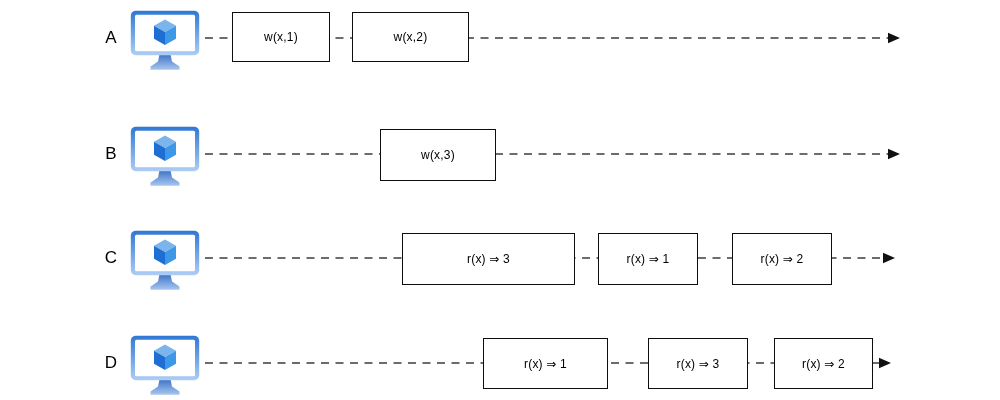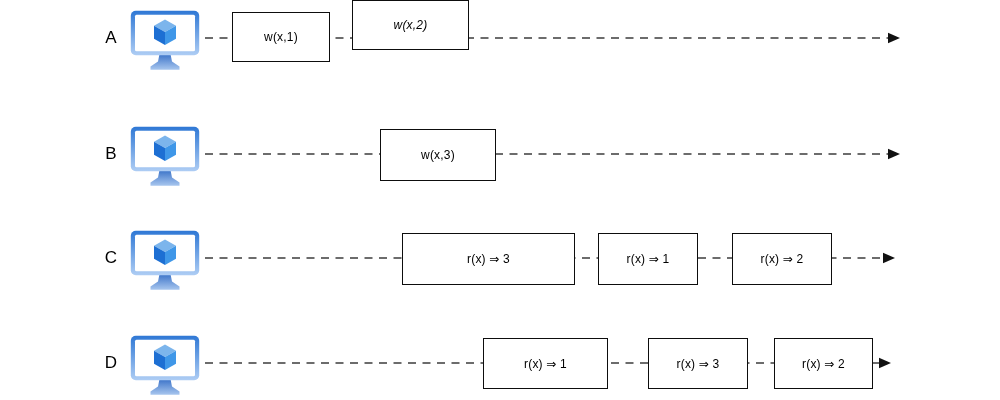--- a/index.html
+++ b/index.html
@@ -74,21 +74,21 @@
     </g>
   </svg>
 
   <div class="row-label" style="top:27px;">A</div>
   <svg class="vm" style="left:130px;top:10px;">
       <use href="#vm-icon"></use>
     </svg>
   <div class="event-box" style="left:232px;top:12px;width:98px;height:50px;">
     <span>w(x,1)</span>
   </div>
-  <div class="event-box" style="left:352px;top:0;width:117px;height:50px;font-style:italic;">
+  <div class="event-box" style="left:352px;top:12px;width:117px;height:50px;">
     <span>w(x,2)</span>
   </div>
 
   <div class="row-label" style="top:143px;">B</div>
   <svg class="vm" style="left:130px;top:126px;">
       <use href="#vm-icon"></use>
     </svg>
   <div class="event-box" style="left:380px;top:129px;width:116px;height:52px;">
     <span>w(x,3)</span>
   </div>

